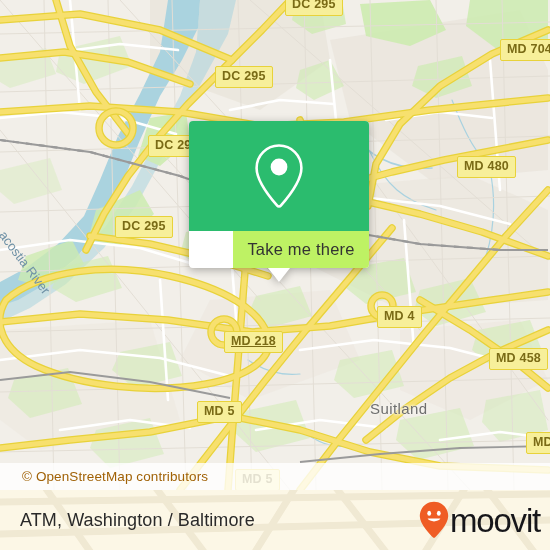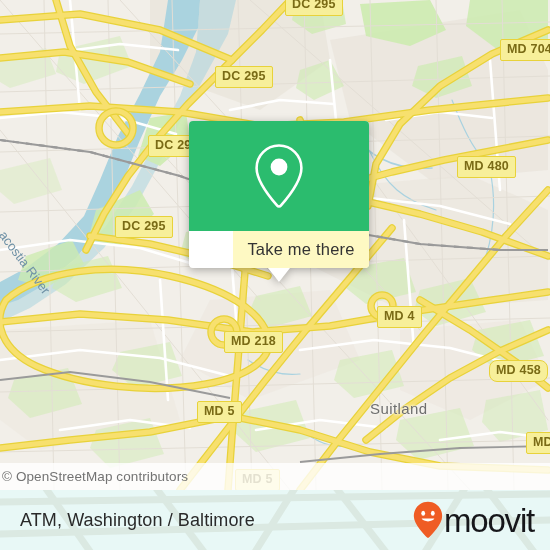--- a/index.html
+++ b/index.html
@@ -41,22 +41,22 @@
     top: 463px;
     height: 27px;
     width: 550px;
     background: rgba(255,255,255,0.80);
     display: flex;
     align-items: center;
     z-index: 40;
   }
   #attribution .attr-text {
     font-size: 13.5px;
-    color: #737373;
-    padding-left: 2px;
+    color: #a16207;
+    padding-left: 22px;
     letter-spacing: 0.1px;
     white-space: nowrap;
   }
 
   
   .shield {
     position: absolute;
     background: #ffffff;
     border: 1.6px solid #e8d23a;
     background: #f7ef9a;
@@ -109,21 +109,21 @@
     background: #ffffff;
   }
   #callout-head {
     background: #2bbc6e;
     height: 110px;
     display: flex;
     align-items: center;
     justify-content: center;
   }
   #callout-foot {
-    background: #fef9c3;
+    background: #bef264;
     height: 37px;
     display: flex;
     align-items: center;
     justify-content: center;
     margin-left: 44px;
   }
   #callout-foot .cta {
     font-size: 16.5px;
     color: #333333;
     letter-spacing: 0.2px;
@@ -140,21 +140,21 @@
     border-top: 14px solid #ffffff;
   }
 
   
   #bottombar {
     position: absolute;
     left: 0;
     top: 490px;
     width: 550px;
     height: 60px;
-    background: #14b8a6;
+    background: #eab308;
     display: flex;
     align-items: center;
     justify-content: space-between;
     overflow: hidden;
     z-index: 70;
   }
   #bottombar-bg {
     position: absolute;
     left: 0; top: 0;
     width: 550px; height: 60px;
@@ -167,21 +167,21 @@
     color: #2a2a2a;
     padding-left: 20px;
     letter-spacing: 0.1px;
     white-space: nowrap;
   }
   #moovit-logo {
     position: relative;
     z-index: 2;
     display: flex;
     align-items: center;
-    padding-right: 16px;
+    padding-right: 10px;
   }
   #moovit-wordmark {
     font-size: 33px;
     color: #16161a;
     letter-spacing: -1.2px;
     line-height: 1;
     font-weight: normal;
     margin-left: 1px;
   }
 </style>
@@ -378,22 +378,22 @@
 
     <div class="water-label" style="left:8px; top:228px; transform: rotate(53deg);">acostia River</div>
 
     <div class="shield" style="left:285px; top:-6px;">DC 295</div>
     <div class="shield" style="left:215px; top:66px;">DC 295</div>
     <div class="shield" style="left:148px; top:135px;">DC 295</div>
     <div class="shield" style="left:115px; top:216px;">DC 295</div>
     <div class="shield" style="left:500px; top:39px;">MD 704</div>
     <div class="shield" style="left:457px; top:156px;">MD 480</div>
     <div class="shield" style="left:377px; top:306px;">MD 4</div>
-    <div class="shield" style="left:224px; top:331px;">MD 218</div>
-    <div class="shield" style="left:489px; top:360px;border-radius:8px;">MD 458</div>
+    <div class="shield" style="left:224px; top:331px;text-decoration:underline;">MD 218</div>
+    <div class="shield" style="left:489px; top:348px;">MD 458</div>
     <div class="shield" style="left:197px; top:401px;">MD 5</div>
     <div class="shield" style="left:526px; top:432px;">MD 4</div>
     <div class="shield" style="left:235px; top:469px;">MD 5</div>
 
     <div class="place-label" style="left:370px; top:400px;">Suitland</div>
 
     <div id="attribution">
       <span class="attr-text">© OpenStreetMap contributors</span>
     </div>
 

